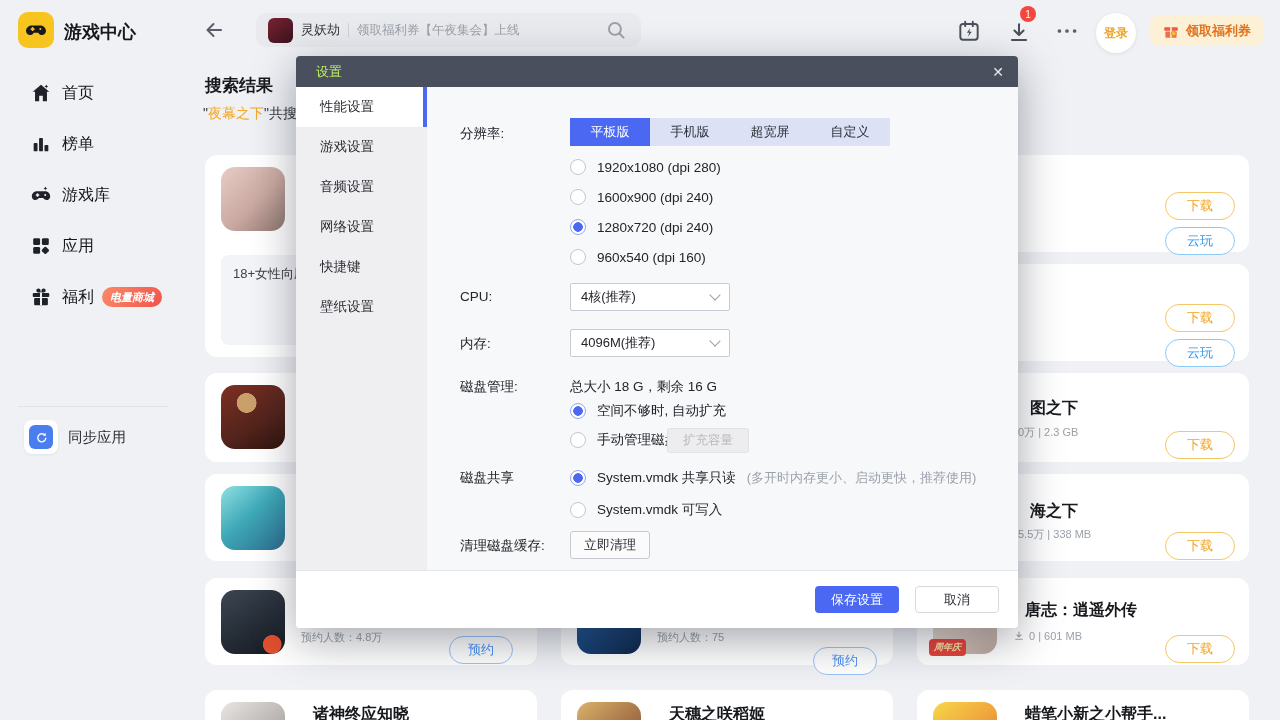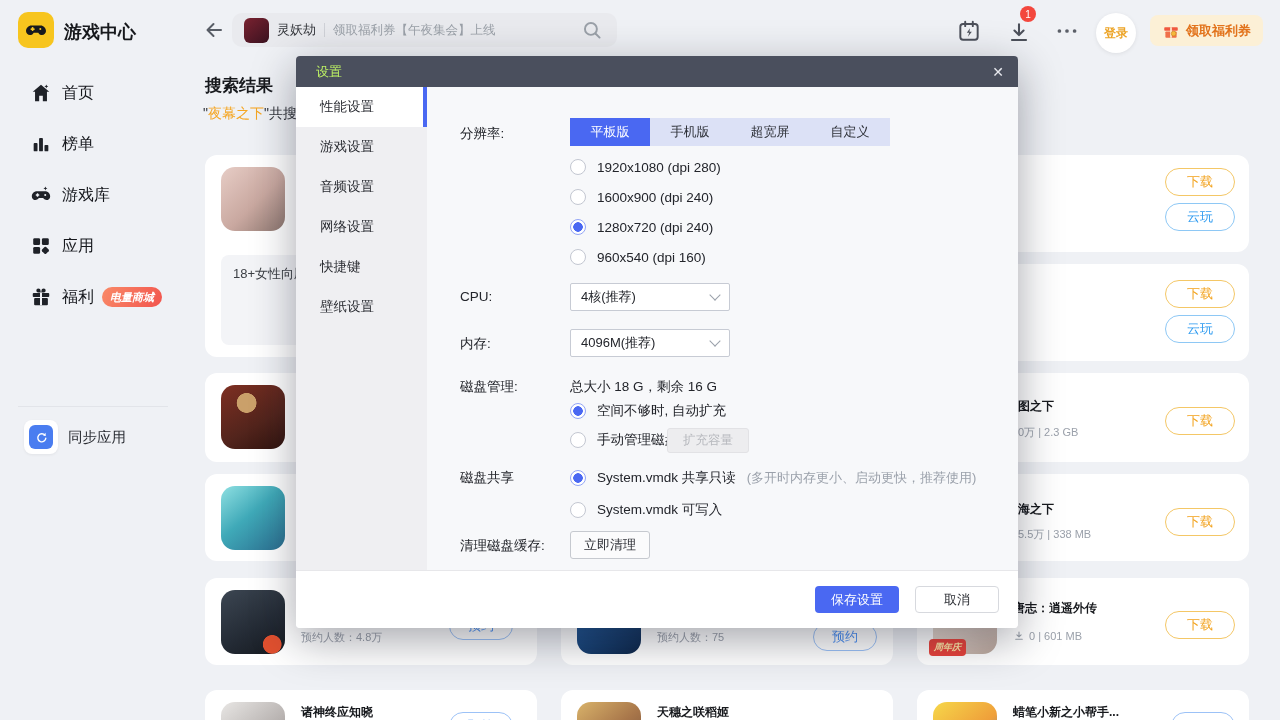--- a/index.html
+++ b/index.html
@@ -6,21 +6,21 @@
   *{box-sizing:border-box;}
   .app{position:relative;width:1280px;height:720px;background:#eff1f5;overflow:hidden;
        font-family:"Liberation Sans","DejaVu Sans",sans-serif;color:#17191d;}
   .abs{position:absolute;}
 
   
   .logo{left:18px;top:12px;width:36px;height:36px;border-radius:10px;background:#f7c51e;
         display:flex;align-items:center;justify-content:center;}
   .app-title{left:64px;top:20px;font-size:18px;font-weight:700;}
   .back{left:202px;top:18px;width:24px;height:24px;}
-  .searchbar{left:232px;top:13px;width:385px;height:34px;border-radius:10px;background:#e9eaee;
+  .searchbar{left:256px;top:13px;width:385px;height:34px;border-radius:10px;background:#e9eaee;
              display:flex;align-items:center;padding:0 12px;gap:8px;justify-content:flex-end;}
   .s-avatar{width:25px;height:25px;border-radius:6px;background:linear-gradient(140deg,#7a2230,#3a1220);}
   .s-name{font-size:13px;color:#35373c;}
   .s-div{width:1px;height:14px;background:#cfd1d7;}
   .s-suffix{font-size:12.5px;color:#9aa0a8;}
   .s-spacer{flex:1;}
   .topicon{width:26px;height:26px;}
   .dl-badge{left:1020px;top:6px;min-width:16px;height:16px;border-radius:8px;background:#f3473d;color:#fff;
             font-size:10px;display:flex;align-items:center;justify-content:center;padding:0 4px;}
   .login{left:1096px;top:13px;width:40px;height:40px;border-radius:50%;background:#fff;
@@ -50,27 +50,27 @@
   .avatar{position:absolute;left:16px;width:64px;height:64px;border-radius:14px;}
   .av-result{background:linear-gradient(135deg,#e7cdc6,#c9a8a0 55%,#8d7770);}
   .av-warrior{background:radial-gradient(circle at 40% 28%,#caa06a 0 16%,rgba(0,0,0,0) 17%),linear-gradient(150deg,#7e2f22,#52241c 60%,#30140f);}
   .av-teal{background:linear-gradient(140deg,#8fe0e2,#3fa9b8 45%,#2b6d8f);}
   .av-dark{background:radial-gradient(circle at 80% 85%,#e0502f 0 12%,rgba(0,0,0,0) 13%),linear-gradient(150deg,#3c4652,#232a34 60%,#15191f);}
   .av-whale{background:linear-gradient(150deg,#2a6db3,#1d4f8a 45%,#0d2547);}
   .av-silver{background:radial-gradient(circle at 70% 80%,#d6493f 0 10%,rgba(0,0,0,0) 11%),linear-gradient(140deg,#e8e6e4,#b9b4b2 55%,#8b8684);}
   .av-rice{background:linear-gradient(140deg,#d9b36a,#a8764a 50%,#6f4a38);}
   .av-tang{background:linear-gradient(140deg,#f2e7da,#d8c8bf 60%,#b9a59b);}
   .av-shin{background:linear-gradient(140deg,#f6d84a,#ef9f3a 55%,#3f7fd6);}
-  .g-title{position:absolute;font-size:12px;font-weight:700;color:#17191d;white-space:nowrap;}
+  .g-title{position:absolute;font-size:16px;font-weight:700;color:#17191d;white-space:nowrap;margin-left:12px;}
   .g-title.hl{color:#f5a31a;}
   .g-meta{position:absolute;font-size:11px;color:#9ba1ab;white-space:nowrap;display:flex;align-items:center;gap:4px;}
   .tagbox{position:absolute;left:16px;top:100px;right:16px;height:90px;background:#f3f4f7;border-radius:8px;
           font-size:13px;color:#3c3f45;padding:10px 12px;}
   .pill{position:absolute;height:28px;width:70px;border-radius:14px;background:#fff;display:flex;
-        align-items:center;justify-content:center;font-size:13px;cursor:pointer;}
+        align-items:center;justify-content:center;font-size:13px;cursor:pointer;margin-top:24px;}
   .pill-dl{border:1px solid #f4c766;color:#f2a21c;}
   .pill-cloud{border:1px solid #8ec8f5;color:#2e9bf0;}
   .pill-rsv{border:1px solid #9cc2f7;color:#4a90f5;}
   .anniv{position:absolute;left:-4px;bottom:-2px;background:#e8433c;color:#ffe9a8;font-size:9px;
          font-style:italic;font-weight:700;padding:2px 5px;border-radius:4px;}
 
   
   .dialog{left:296px;top:56px;width:722px;height:572px;border-radius:4px;overflow:hidden;
           box-shadow:0 12px 44px rgba(18,22,38,.38);background:#f7f8fa;}
   .dlg-title{position:absolute;left:0;top:0;right:0;height:31px;background:#4a4f5d;display:flex;align-items:center;}

